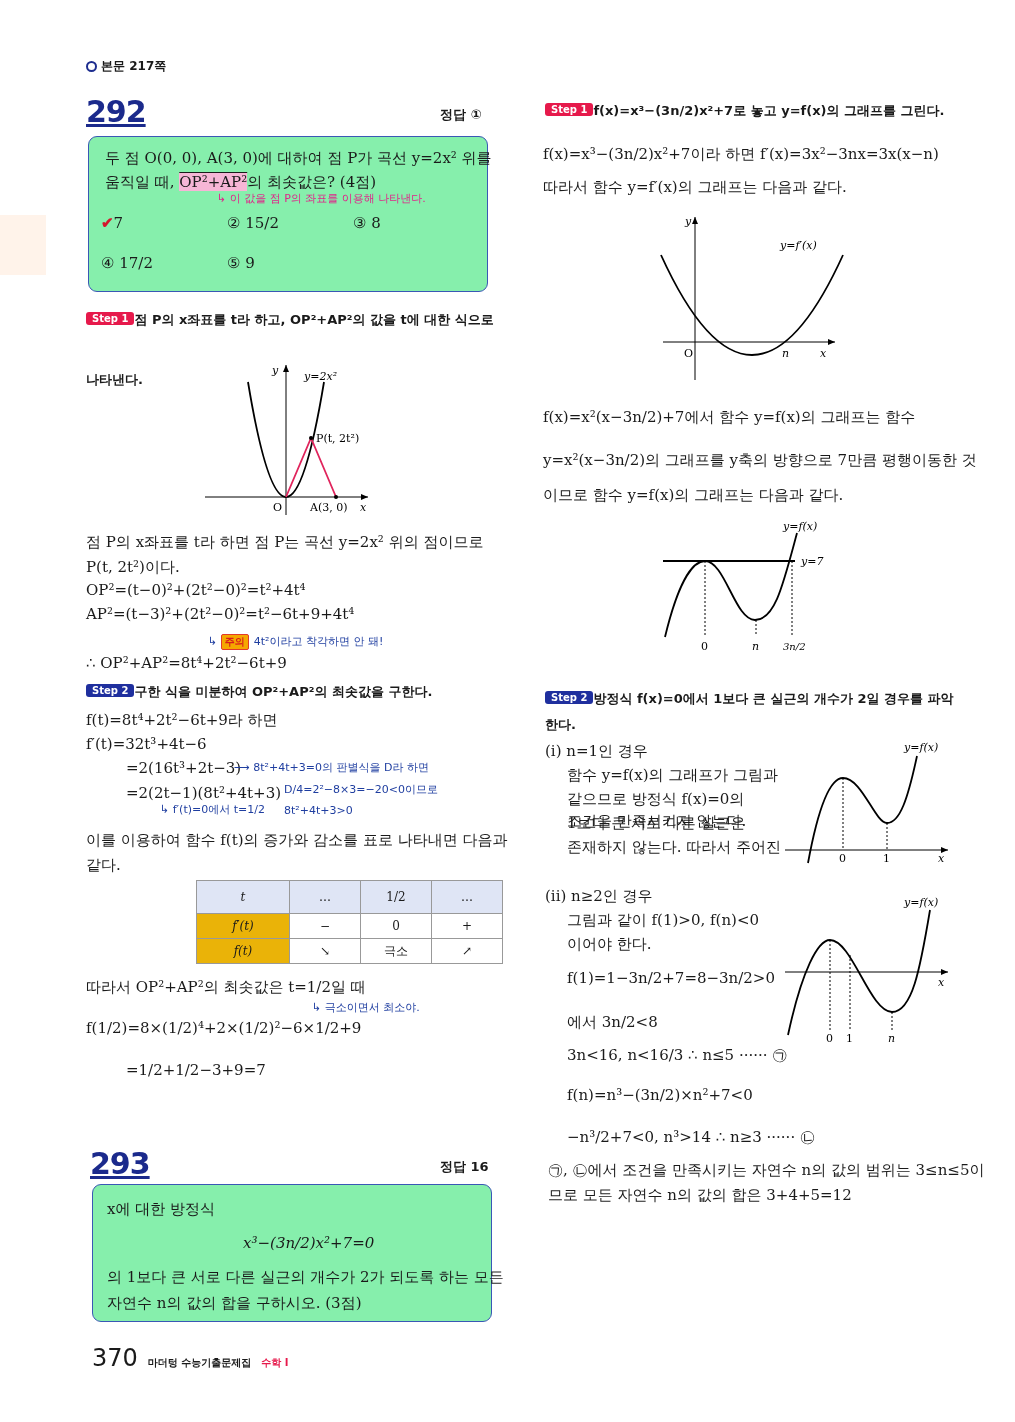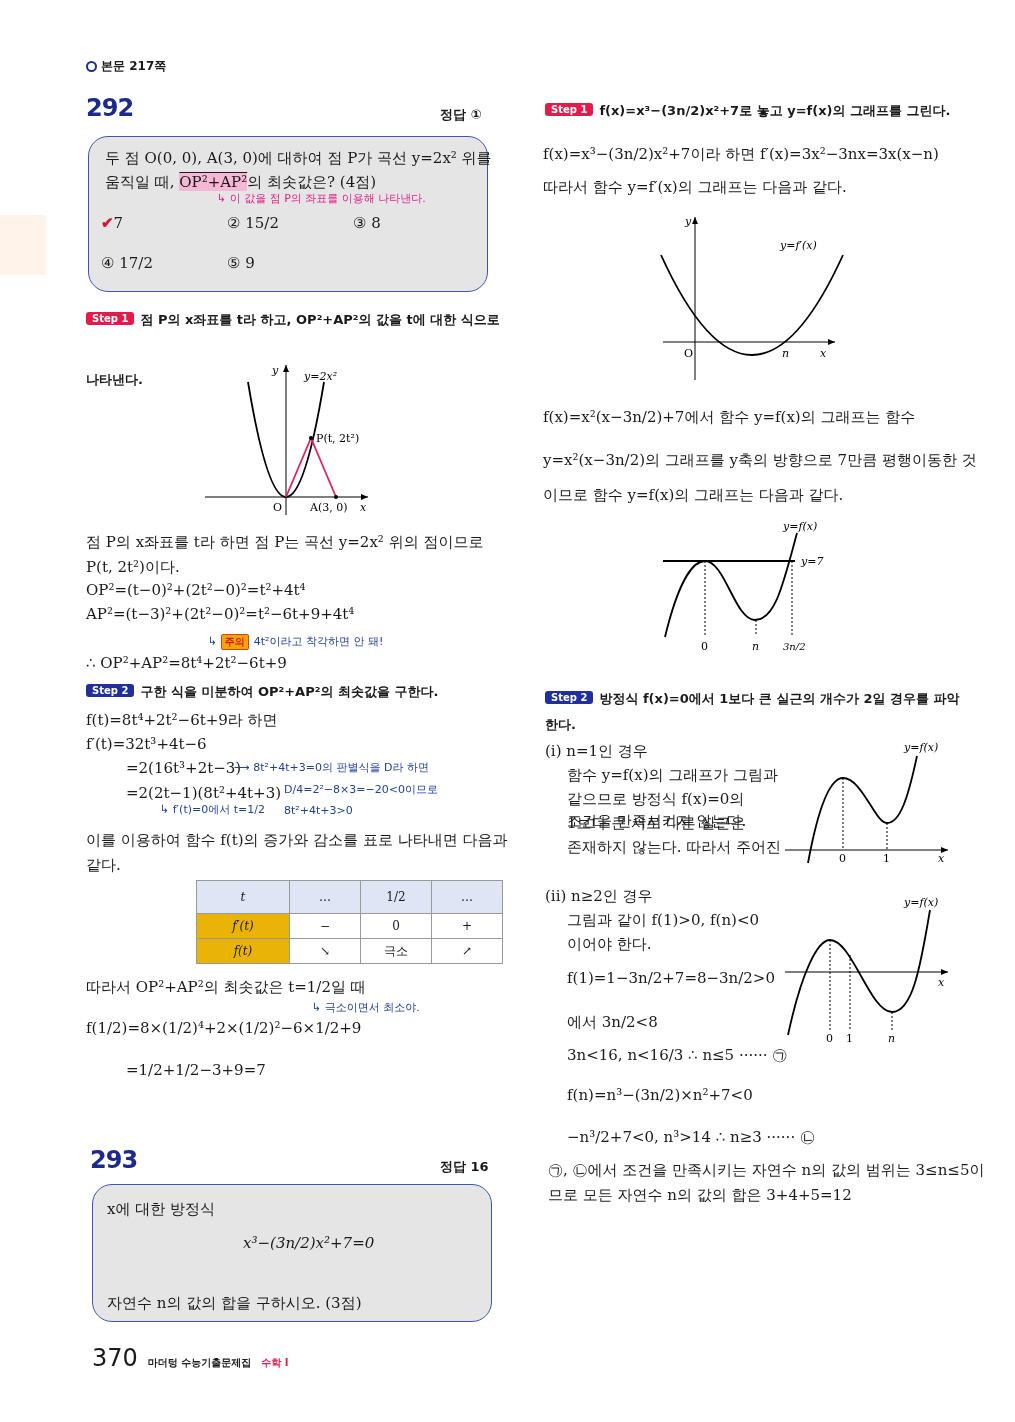--- a/index.html
+++ b/index.html
@@ -2,25 +2,25 @@
 <html><head>
 <meta charset="utf-8">
 <style>
   html,body{margin:0;padding:0;background:#fff;}
   body{width:1015px;height:1422px;position:relative;overflow:hidden;font-family:"DejaVu Serif","Liberation Serif",serif;color:#1a1a1a;}
   .abs{position:absolute;}
   .sans{font-family:"DejaVu Sans","Liberation Sans",sans-serif;}
   .it{font-style:italic;}
   .pg-ref{left:86px;top:58px;font-size:12px;font-weight:bold;display:flex;align-items:center;gap:4px;}
   .ring{width:7px;height:7px;border:2.5px solid #1d2d8f;border-radius:50%;display:inline-block;}
-  .qnum{font-size:24px;font-weight:bold;color:#1b2a8c;letter-spacing:-1px;}
+  .qnum{font-size:30px;font-weight:bold;color:#1b2a8c;letter-spacing:-1px;text-decoration:underline;}
   .answer{font-size:13px;font-weight:bold;}
-  .qbox{border:1.6px solid #3a57b5;border-radius:20px;background:#e5e5e5;}
+  .qbox{border:1.6px solid #3a57b5;border-radius:9px;background:#86efac;}
   .line{font-size:15px;line-height:24px;white-space:nowrap;}
-  .step{display:inline-block;font-family:"DejaVu Sans","Liberation Sans",sans-serif;font-size:10px;color:#fff;padding:1px 6px;border-radius:3px;margin-right:6px;vertical-align:2px;}
+  .step{display:inline-block;font-family:"DejaVu Sans","Liberation Sans",sans-serif;font-size:10px;color:#fff;padding:1px 6px;border-radius:3px;vertical-align:2px;}
   .step1{background:#e6194b;}
   .step2{background:#1f2f9e;}
   .steptxt{font-family:"DejaVu Sans","Liberation Sans",sans-serif;font-size:13px;font-weight:bold;}
   .note-pink{color:#e0248a;font-family:"DejaVu Sans","Liberation Sans",sans-serif;font-size:11px;}
   .note-blue{color:#1f3ea0;font-family:"DejaVu Sans","Liberation Sans",sans-serif;font-size:11px;}
   .hl{background:#f6b6d6;}
   .ov{text-decoration:overline;}
   .caution{display:inline-block;background:#f5a700;border:1.5px solid #e23a2a;color:#d81b1b;font-family:"DejaVu Sans","Liberation Sans",sans-serif;font-size:10px;font-weight:bold;padding:0 3px;border-radius:2px;}
   table.vt{border-collapse:collapse;font-size:12px;}
   table.vt td{border:1px solid #999;text-align:center;height:22px;}
@@ -148,20 +148,21 @@
 </div>
 <div class="abs line" style="left:86px;top:975px;">따라서 OP²+AP²의 최솟값은 t=1/2일 때</div>
 <div class="abs line" style="left:86px;top:1016px;">f(1/2)=8×(1/2)⁴+2×(1/2)²−6×1/2+9</div>
 <div class="abs line" style="left:126px;top:1058px;">=1/2+1/2−3+9=7</div>
 
 <div class="abs qnum sans" style="left:90px;top:1146px;">293</div>
 <div class="abs answer sans" style="left:440px;top:1158px;">정답 16</div>
 <div class="abs qbox" style="left:92px;top:1184px;width:398px;height:136px;">
   <div class="abs line" style="left:14px;top:12px;">x에 대한 방정식</div>
   <div class="abs line it" style="left:150px;top:46px;">x³−(3n/2)x²+7=0</div>
+  <div class="abs line" style="left:14px;top:80px;">의 1보다 큰 서로 다른 실근의 개수가 2가 되도록 하는 모든</div>
   <div class="abs line" style="left:14px;top:106px;">자연수 n의 값의 합을 구하시오. (3점)</div>
 </div>
 
 <div class="abs" style="left:92px;top:1344px;display:flex;align-items:baseline;gap:10px;">
   <span class="footer-num">370</span>
   <span class="footer-txt">마더텅 수능기출문제집</span>
   <span class="footer-txt footer-sub">수학 I</span>
 </div>
 
 <div class="abs steptxt" style="left:545px;top:102px;">

